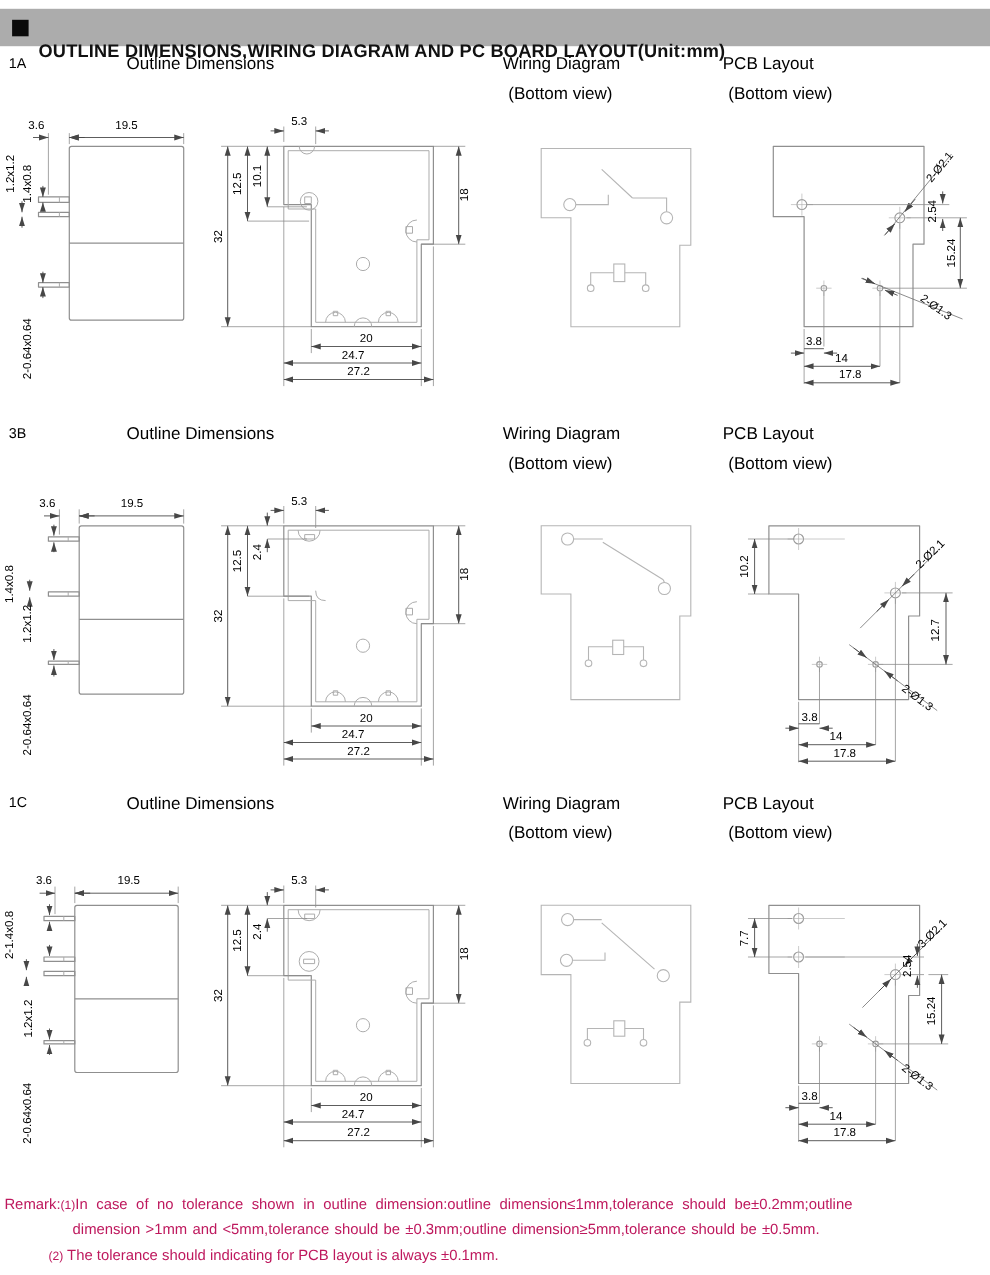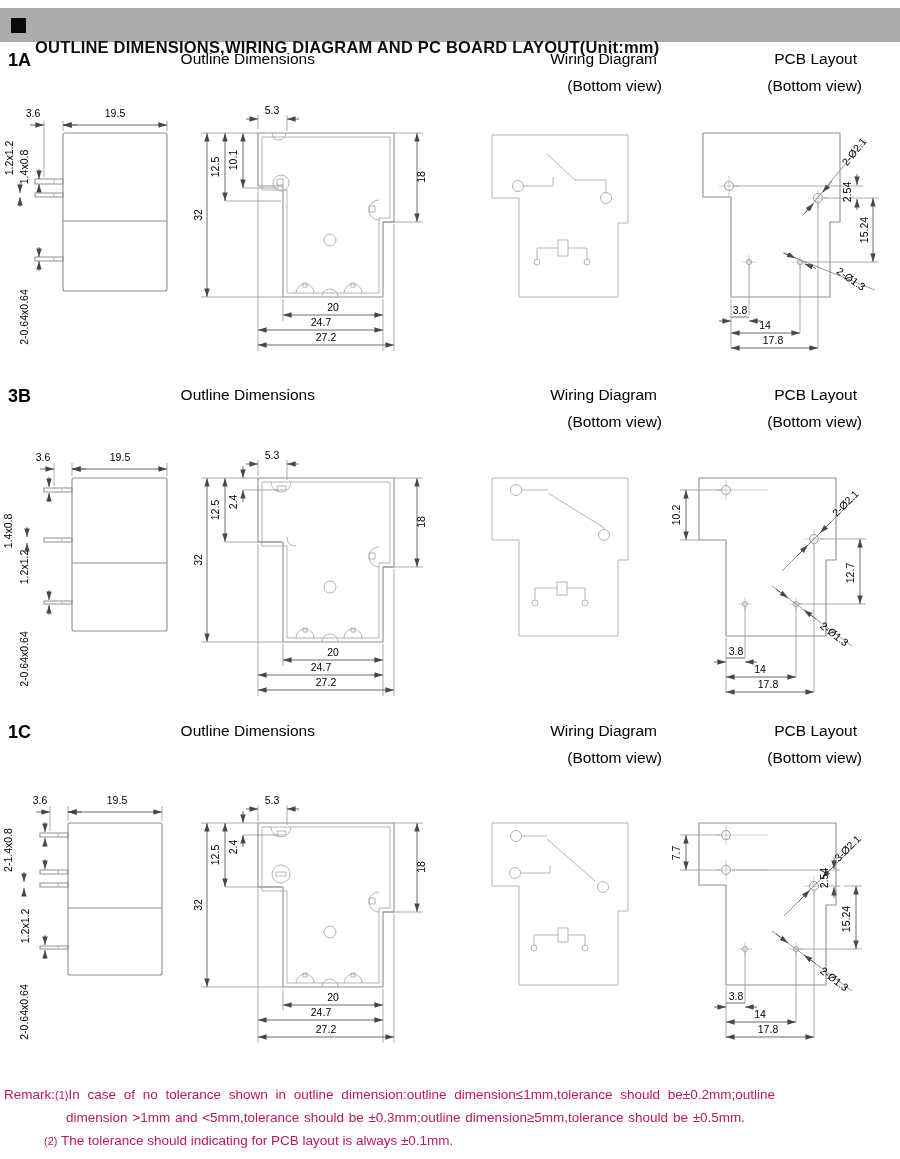--- a/index.html
+++ b/index.html
@@ -2,22 +2,22 @@
 <html><head>
 <meta charset="utf-8">
 <style>
   html,body{margin:0;padding:0;background:#ffffff;}
   #page{position:relative;width:900px;height:1159px;background:#fff;overflow:hidden;
         font-family:"Liberation Sans",sans-serif;color:#000;}
   .hdr{position:absolute;left:0;top:8px;width:900px;height:34px;background:#acacac;
        display:flex;align-items:center;}
   .hdr .sq{width:15px;height:15px;background:#0a0a0a;margin-left:11px;}
   .hdr .t{font-weight:bold;font-size:16.5px;margin-left:9px;letter-spacing:0.2px;color:#111;margin-top:44px;}
-  .sec-label{position:absolute;font-weight:bold;font-size:18px;}
-  .col-title{position:absolute;font-size:15.5px;text-align:right;}
+  .sec-label{position:absolute;font-weight:normal;font-size:13px;}
+  .col-title{position:absolute;font-size:15.5px;text-align:left;}
   .panel{position:absolute;}
   .shape{stroke:#8f8f8f;stroke-width:1.1;fill:none;stroke-linejoin:round;}
   .shape2{stroke:#ababab;stroke-width:0.9;fill:none;stroke-linejoin:round;}
   .wire{stroke:#b5b5b5;stroke-width:1;fill:none;}
   .hole{stroke:#9a9a9a;stroke-width:1;fill:none;}
   .cl{stroke:#b0b0b0;stroke-width:0.6;fill:none;}
   .dim{stroke:#474747;stroke-width:0.8;fill:none;}
   .ext{stroke:#8a8a8a;stroke-width:0.7;fill:none;}
   .ldr{stroke:#6a6a6a;stroke-width:0.7;fill:none;}
   text.dt{font-family:"Liberation Sans",sans-serif;font-size:10.5px;fill:#000;}

